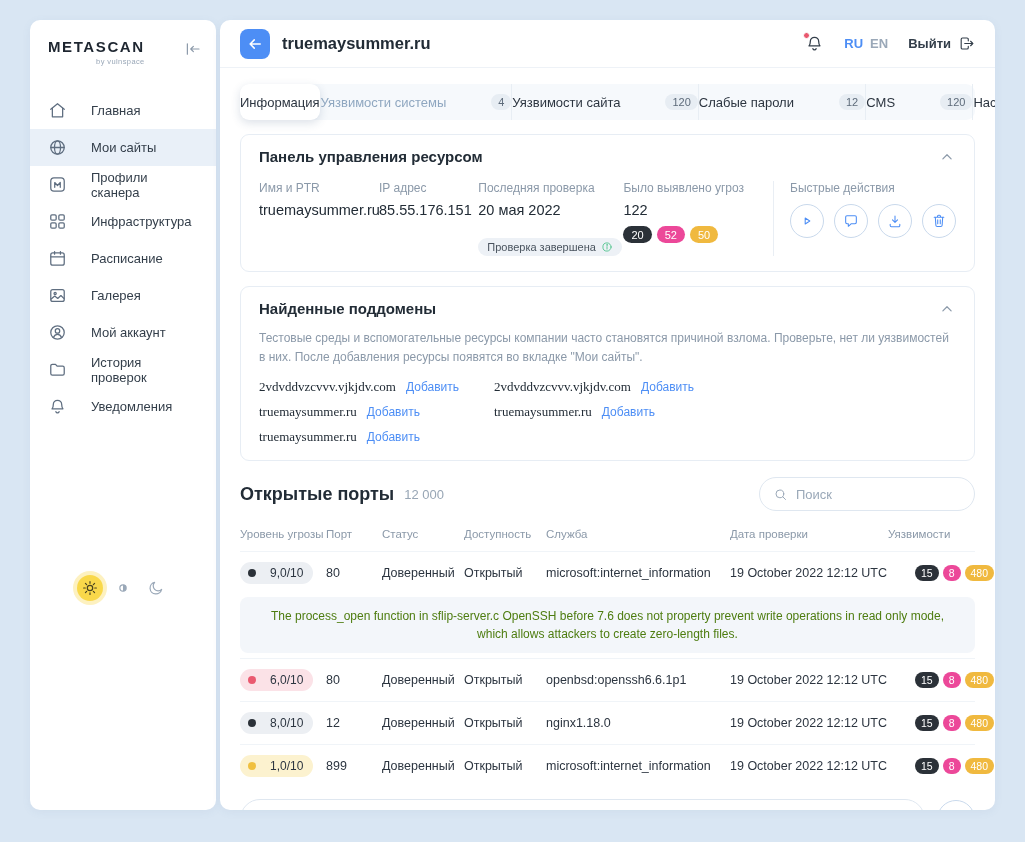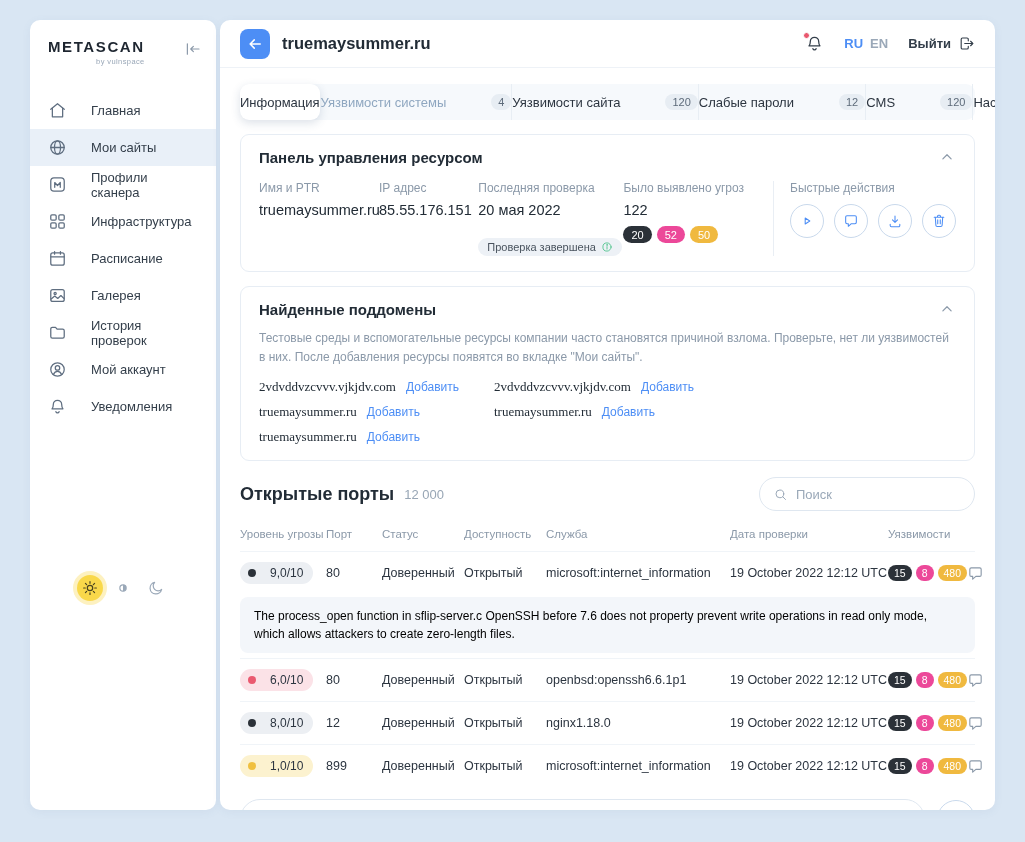--- a/index.html
+++ b/index.html
@@ -47,21 +47,21 @@
   .tabs { display:flex; height:36px; background:#f6f9fc; border-radius:9px; flex-shrink:0; }
   .tab { flex:1 1 0; display:flex; align-items:center; justify-content:center; gap:8px; font-size:13px; color:#2c3540; cursor:pointer; white-space:nowrap; }
   .tab + .tab { border-left:1px solid #e8eef4;gap:45px; }
   .tab.active { background:#fff; border-radius:9px; box-shadow:0 3px 10px rgba(40,70,110,.16); }
   .tab.active + .tab { border-left-color:transparent; }
   .tab.dimmed .tab-label { color:#8fa7c0; }
   .tab-badge { background:#e7edf3; color:#5d6b7a; font-size:11px; padding:2px 7px; border-radius:9px; }
 
   
   .card { border:1px solid #e7edf4; border-radius:9px; padding:13px 18px 15px; flex-shrink:0; }
-  .card-head { display:flex; justify-content:space-between; align-items:center; }
+  .card-head { display:flex; justify-content:space-between; }
   .card-title { font-size:15px; font-weight:700; color:#222c36; }
   .chev-btn { width:18px; height:18px; color:#8b99a9; background:none; border:none; cursor:pointer; padding:0; }
 
   .panel-row { display:flex; margin-top:15px; align-items:flex-start; }
   .field-label { font-size:12px; color:#8b99a9; }
   .field-value { font-size:14.5px; color:#222c36; margin-top:7px; }
   .f1 { width:120px; } .f2 { width:104px; } .f3 { width:152px; } .f4 { width:140px; }
   .status-pill { display:inline-flex; align-items:center; gap:5px; background:#edf1f6; color:#49535e; font-size:11px; padding:3px 9px; border-radius:10px; margin-top:20px; }
   .status-pill .ic { width:12px; height:12px; color:#3fbf82; }
   .badges { display:flex; gap:5px; margin-top:8px; }
@@ -94,23 +94,23 @@
   input::placeholder { color:#9aa8b8; }
 
   .table { --cols:86px 56px 82px 82px 184px 158px 1fr 24px; margin-top:4px; }
   .thead { display:grid; grid-template-columns:var(--cols); font-size:11.5px; color:#8b99a9; padding:13px 0 11px; }
   .trow { display:grid; grid-template-columns:var(--cols); align-items:center; padding:10px 0; border-top:1px solid #f0f4f8; font-size:12.5px; color:#2c3540; }
   .sev-pill { display:inline-flex; align-items:center; gap:14px; font-size:12px; color:#2c3540; padding:4px 10px 4px 8px; border-radius:13px; width:max-content; }
   .sev-dark { background:#eceff3; } .sev-dark .dot { background:#2b3138; }
   .sev-red { background:#fbe2e7; } .sev-red .dot { background:#ea5a70; }
   .sev-yellow { background:#fcf2cf; } .sev-yellow .dot { background:#f0c040; }
   .dot { width:8px; height:8px; border-radius:50%; flex-shrink:0; }
-  .vulns { display:flex; gap:4px; }
+  .vulns { display:flex; gap:4px;margin-left:27px; }
   .comment-cell { width:17px; height:17px; color:#8b99a9; cursor:pointer; }
-  .note { background:#f3f6fa; border-radius:8px; padding:10px 14px; font-size:12px; color:#000000; line-height:1.5; margin:3px 0 5px; }
+  .note { background:#f3f6fa; border-radius:8px; padding:10px 14px; font-size:12px; color:#4d7c0f; line-height:1.5; margin:3px 0 5px;text-align:center; }
 
   .comment-row { margin-top:12px; display:flex; align-items:center; gap:12px; flex-shrink:0; }
   .comment-box { flex:1; height:40px; border:1px solid #dfe7f0; border-radius:20px; display:flex; align-items:center; padding:0 14px 0 16px; gap:10px; background:#fff; }
   .comment-box input { flex:1; border:none; outline:none; font-size:13px; color:#333e4a; font-family:inherit; background:transparent; }
   .send-btn { width:19px; height:19px; color:#5b6b7c; background:none; border:none; cursor:pointer; padding:0; }
   .trash-round { width:38px; height:38px; border-radius:50%; border:1px solid #c9d9ec; background:#fff; color:#4d8ef5; display:flex; align-items:center; justify-content:center; cursor:pointer; padding:9px; flex-shrink:0; }
   .trash-round .ic { width:17px; height:17px; }
 </style>
 </head>
 <body>
@@ -180,34 +180,34 @@
             <rect x="3.5" y="4.5" width="17" height="15" rx="2.5"></rect>
             <circle cx="9" cy="9.5" r="1.4"></circle>
             <path d="M4 16.5l4.5-3.8 3.8 3 4-3.6 4 3.8"></path>
           </svg>
         </span>
         <span class="s-label">Галерея</span>
       </div>
       <div class="side-item">
         <span class="s-icon">
           <svg viewBox="0 0 24 24" fill="none" stroke="currentColor" stroke-width="1.6" stroke-linecap="round" stroke-linejoin="round" width="100%" height="100%" style="display:block">
-            <path d="M3.5 7.5a2 2 0 0 1 2-2h4l2 2.3h7a2 2 0 0 1 2 2v7.2a2 2 0 0 1-2 2h-13a2 2 0 0 1-2-2Z"></path>
-          </svg>
-        </span>
-        <span class="s-label">История проверок</span>
-      </div>
-      <div class="side-item">
-        <span class="s-icon">
-          <svg viewBox="0 0 24 24" fill="none" stroke="currentColor" stroke-width="1.6" stroke-linecap="round" stroke-linejoin="round" width="100%" height="100%" style="display:block">
             <circle cx="12" cy="12" r="8.5"></circle>
             <circle cx="12" cy="10" r="2.8"></circle>
             <path d="M6.8 18.4c1.2-2.6 3-3.9 5.2-3.9s4 1.3 5.2 3.9"></path>
           </svg>
         </span>
         <span class="s-label">Мой аккаунт</span>
+      </div>
+      <div class="side-item">
+        <span class="s-icon">
+          <svg viewBox="0 0 24 24" fill="none" stroke="currentColor" stroke-width="1.6" stroke-linecap="round" stroke-linejoin="round" width="100%" height="100%" style="display:block">
+            <path d="M3.5 7.5a2 2 0 0 1 2-2h4l2 2.3h7a2 2 0 0 1 2 2v7.2a2 2 0 0 1-2 2h-13a2 2 0 0 1-2-2Z"></path>
+          </svg>
+        </span>
+        <span class="s-label">История проверок</span>
       </div>
       <div class="side-item">
         <span class="s-icon">
           <svg viewBox="0 0 24 24" fill="none" stroke="currentColor" stroke-width="1.6" stroke-linecap="round" stroke-linejoin="round" width="100%" height="100%" style="display:block">
             <path d="M12 4.2a5.3 5.3 0 0 1 5.3 5.3c0 3 .7 4.4 1.6 5.5H5.1c.9-1.1 1.6-2.5 1.6-5.5A5.3 5.3 0 0 1 12 4.2Z"></path>
             <path d="M10 18.6a2.1 2.1 0 0 0 4 0"></path>
           </svg>
         </span>
         <span class="s-label">Уведомления</span>
       </div>

